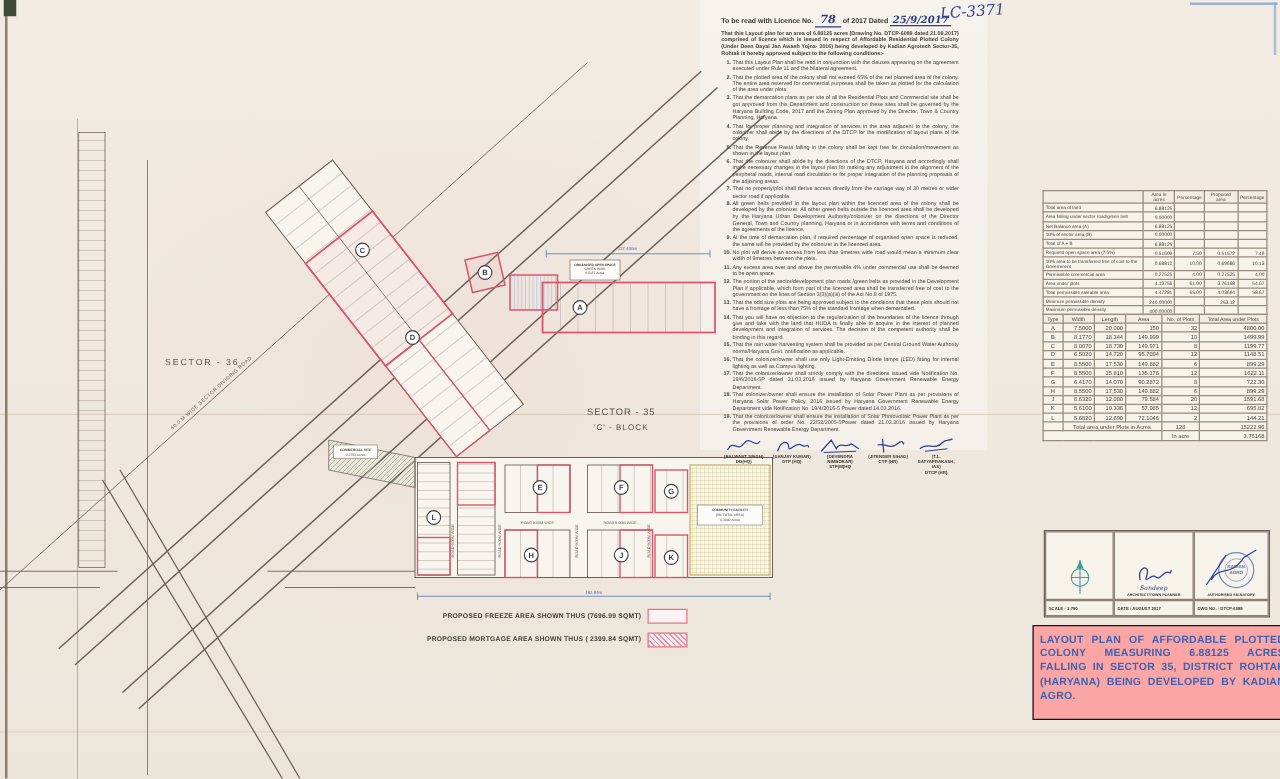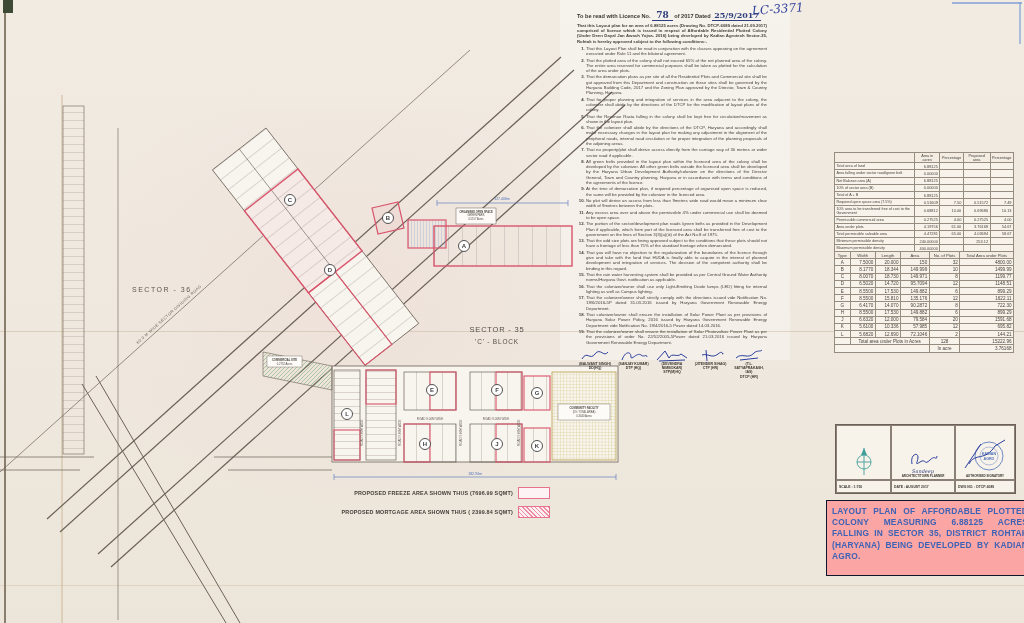--- a/index.html
+++ b/index.html
@@ -12,21 +12,21 @@
   .paper{position:absolute;inset:0;background:linear-gradient(180deg,#f1ebe2 0%,#efe8de 55%,#ece5da 100%);}
   .tint{position:absolute;left:120px;top:110px;width:520px;height:400px;background:radial-gradient(ellipse at 45% 45%, rgba(231,175,188,0.12), rgba(231,175,188,0) 70%);}
   .tint2{position:absolute;left:560px;top:0;width:230px;height:360px;background:rgba(255,255,255,0.35);}
   .fold-h{position:absolute;left:0;top:331px;width:1024px;height:1px;background:rgba(180,160,125,0.35);}
   .fold-h2{position:absolute;left:0;top:585px;width:1024px;height:1px;background:rgba(180,160,125,0.22);}
   svg text{font-family:"Liberation Sans", sans-serif;}
 
   
   .licence{position:absolute;left:577px;top:10px;width:190px;}
   .lic-head{font-size:5.6px;font-weight:bold;color:#3a362f;margin-bottom:3px;white-space:nowrap;}
-  .hand{font-family:"DejaVu Serif", serif;color:#2e3d7e;}
+  .hand{font-family:"DejaVu Serif", serif;font-style:italic;color:#2e3d7e;}
   .hand-no{font-size:9px;border-bottom:0.8px solid #2e3d7e;padding:0 4px;}
   .hand-date{font-size:8px;border-bottom:0.8px solid #2e3d7e;padding:0 2px;}
   .lic-intro{font-size:4.3px;line-height:1.22;text-align:justify;font-weight:bold;color:#46413a;margin-bottom:2px;}
   ol.conds{margin:0;padding:0 0 0 9px;font-size:4.3px;line-height:1.22;text-align:justify;color:#46413a;}
   ol.conds li{margin-bottom:1.2px;}
   ol.conds li::marker{font-weight:bold;}
   .handnote{position:absolute;left:752px;top:2px;font-family:"DejaVu Serif",serif;font-style:italic;
     font-size:12px;color:#33439e;transform:rotate(-4deg);}
   .sigrow{display:flex;justify-content:space-between;margin-top:4px;}
   .sig{width:36px;text-align:center;}

